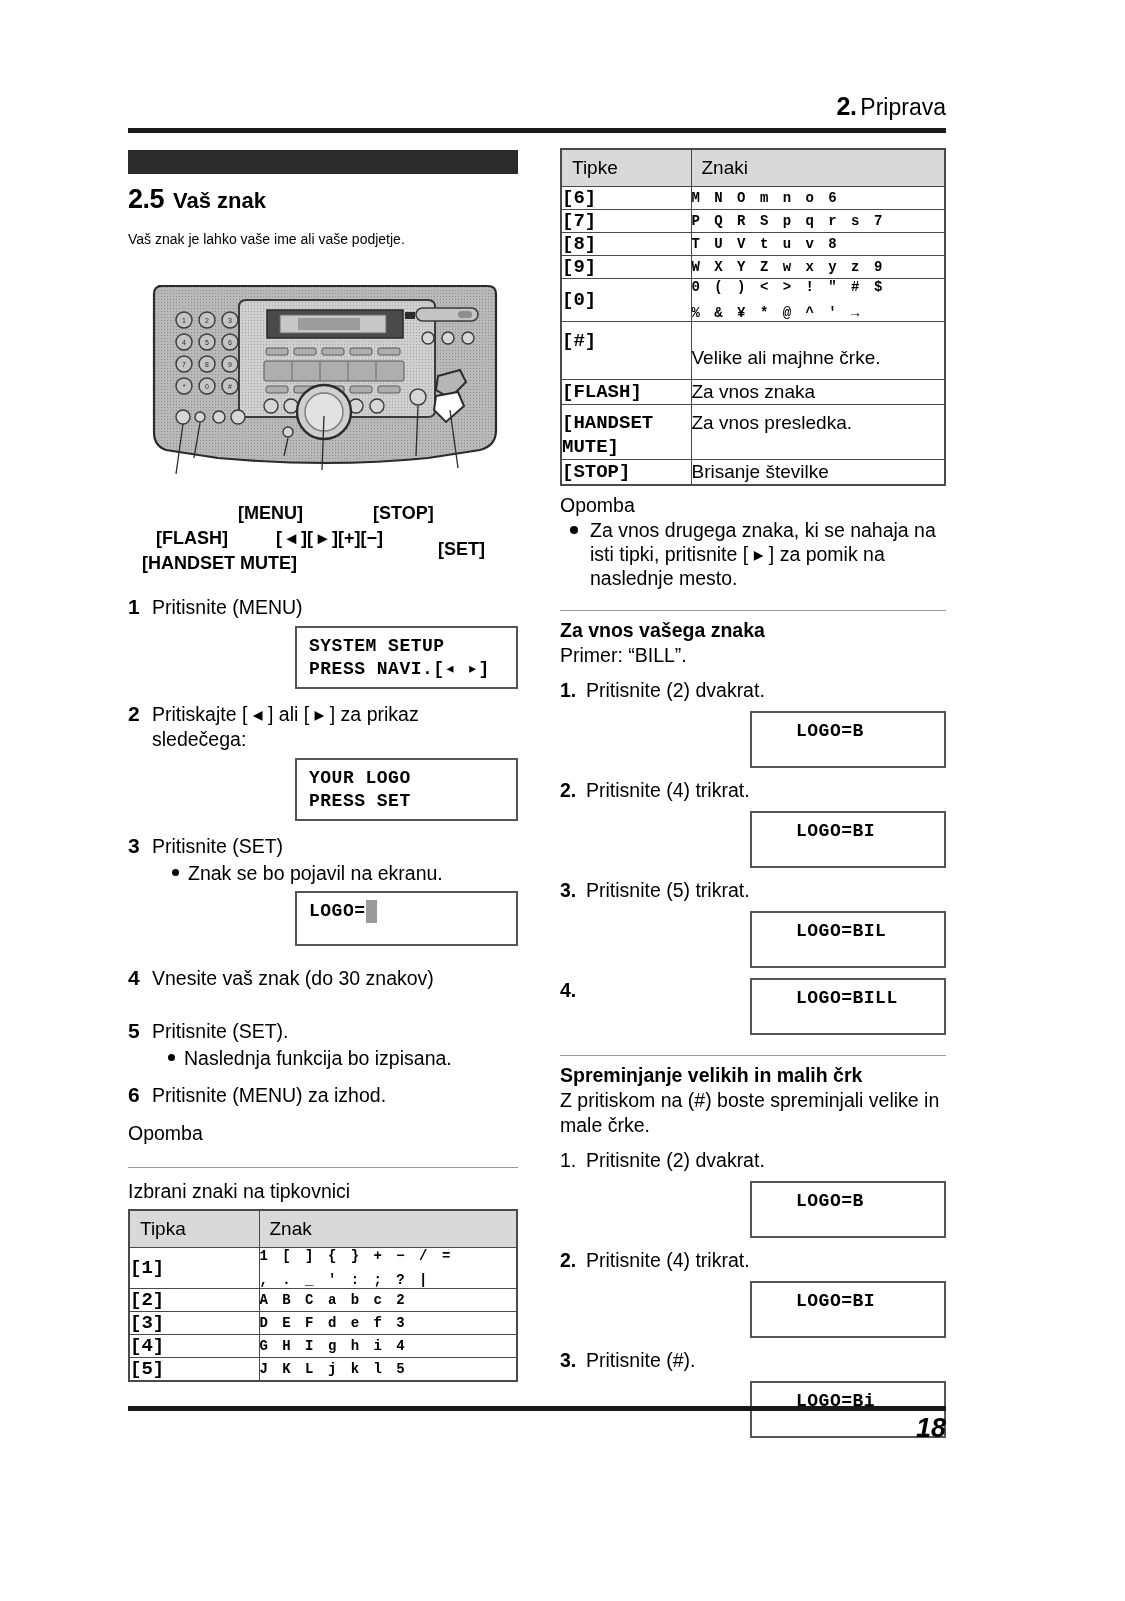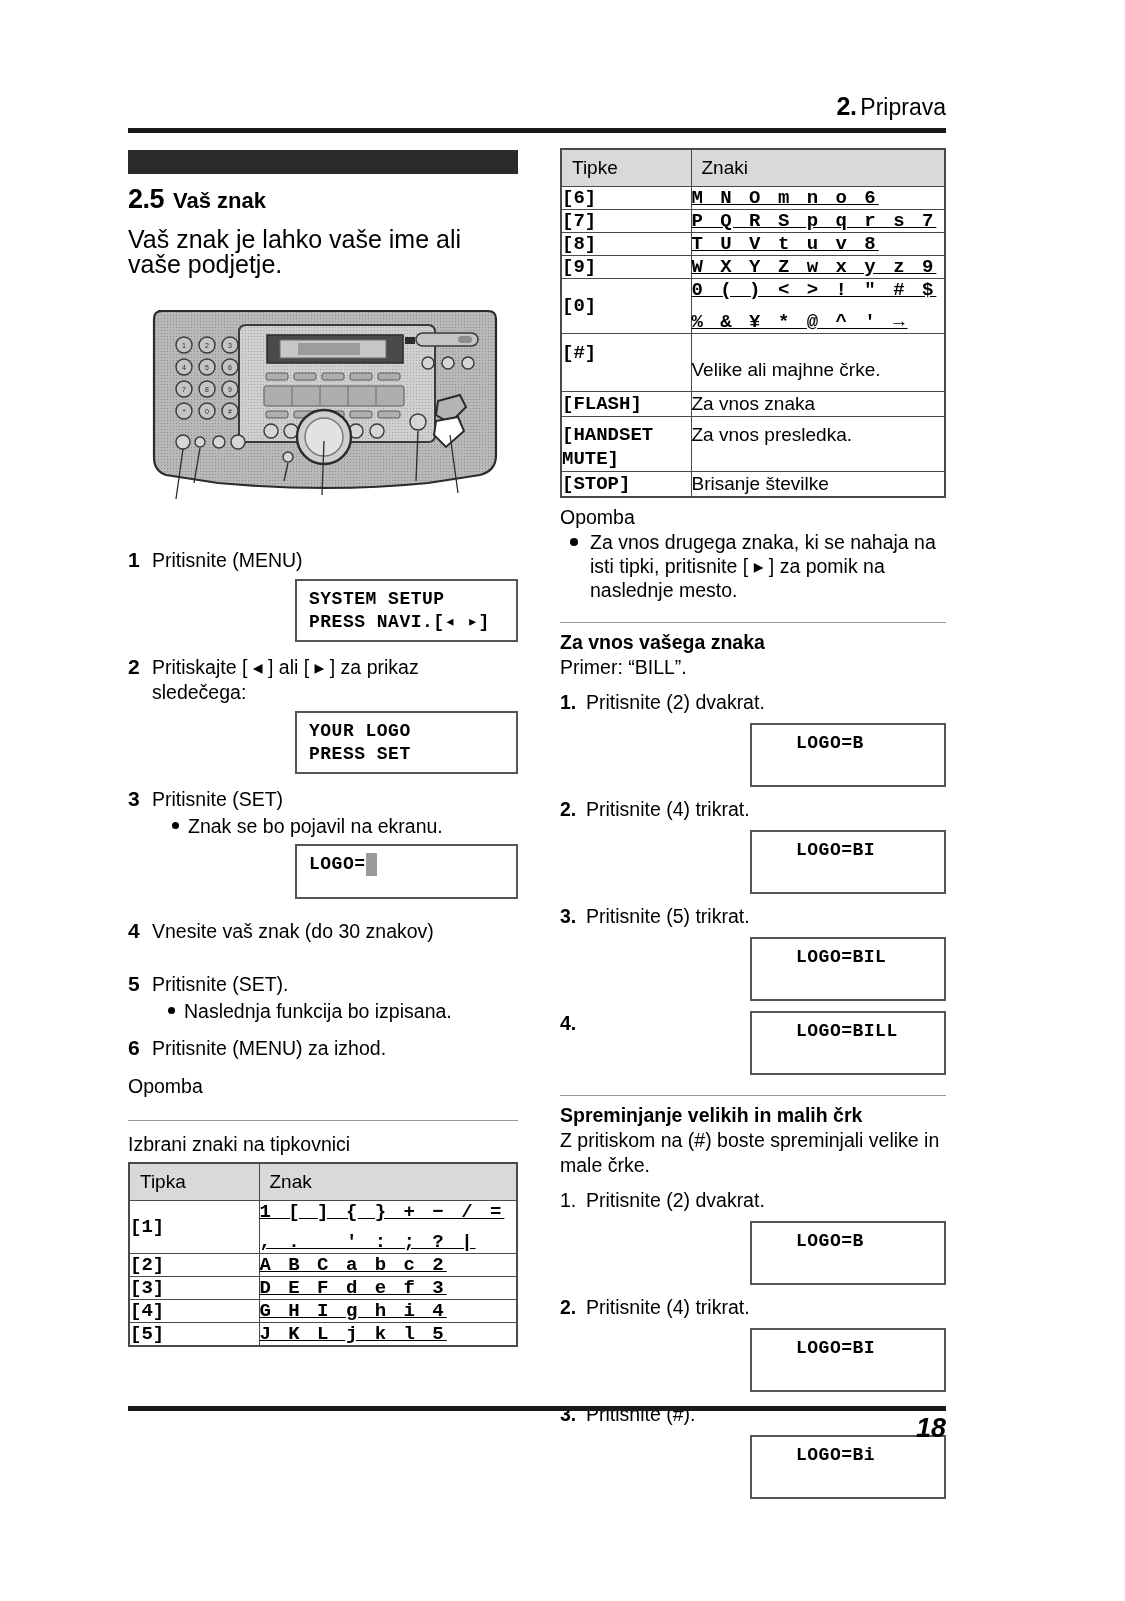--- a/index.html
+++ b/index.html
@@ -45,21 +45,21 @@
   }
   .sec-title{
     font-size:0;margin:0 0 12px 0;
   }
   .sec-title .num{
     font-size:27px;font-weight:bold;letter-spacing:-0.5px;
   }
   .sec-title .ttl{
     font-size:22px;font-weight:bold;margin-left:9px;
   }
-  .intro{font-size:25px;line-height:25px;margin:0 0 8px 0;}
+  .intro{font-size:14px;line-height:25px;margin:0 0 8px 0;}
 
   
   .figure{position:relative;width:390px;height:250px;margin-top:6px;}
   .fig-labels{
     position:relative;width:390px;margin-top:-8px;
     font-size:18px;font-weight:bold;line-height:23px;
   }
   .lab{position:absolute;white-space:nowrap;}
 
   
@@ -77,43 +77,42 @@
     font-family:"Liberation Mono", monospace;
     font-weight:bold;font-size:18px;letter-spacing:0.5px;
     padding:7px 0 7px 12px;line-height:23px;
     box-sizing:border-box;
   }
   .lcd .cur{
     display:inline-block;background:#9a9a9a;color:#fff;
     width:11px;text-align:center;
   }
   .lcd-l{width:223px;height:63px;margin:6px 0 0 167px;}
-  .lcd-r{width:196px;height:64px;margin:8px 0 0 190px;padding-left:44px;}
+  .lcd-r{width:196px;height:57px;margin:8px 0 0 190px;padding-left:44px;}
 
   
   table.keytbl{
     border-collapse:collapse;width:100%;table-layout:fixed;
     border:2px solid #4a4a4a;
   }
   table.keytbl th, table.keytbl td{
     border:1px solid #4a4a4a;padding:0;vertical-align:middle;
   }
   table.keytbl th{
     background:#d9d9d9;font-weight:normal;text-align:left;
     font-size:19px;padding:4px 0 4px 10px;height:28px;
   }
   td.kcell{
     font-family:"Liberation Mono", monospace;font-weight:bold;
     font-size:19px;padding:5px 0 5px 10px;
   }
   td.ccell{
     font-family:"Liberation Mono", monospace;font-weight:bold;
-    font-size:19px;padding:5px 0 5px 14px;letter-spacing:3px;
+    font-size:14px;padding:5px 0 5px 14px;letter-spacing:3px;
     white-space:nowrap;
-    text-decoration:underline;
   }
   td.tcell{
     font-family:"Liberation Sans", sans-serif;font-weight:normal;
     font-size:19px;padding:5px 0 5px 8px;line-height:24px;
   }
   .h-sep{border-top:1px solid #9a9a9a;margin:14px 0 8px 0;}
   .subhead{font-size:19.5px;font-weight:bold;margin:0 0 1px 0;}
   .plain{font-size:19.5px;line-height:25px;margin:0;}
   .numstep{font-size:19.5px;line-height:25px;margin:10px 0 0 0;position:relative;padding-left:26px;}
   .numstep .n{position:absolute;left:0;top:0;font-weight:bold;}
@@ -240,20 +239,28 @@
           <path d="M55 164 L48 214"></path>
           <path d="M72 163 L66 198"></path>
           <path d="M160 178 L156 196"></path>
           <path d="M196 156 L194 210"></path>
           <path d="M290 146 L288 196"></path>
           <path d="M322 150 L330 208"></path>
         </g>
       </svg>
     </div>
 
+    <div class="fig-labels" style="height:80px;">
+      <span class="lab" style="left:110px;top:0;">[MENU]</span>
+      <span class="lab" style="left:245px;top:0;">[STOP]</span>
+      <span class="lab" style="left:28px;top:25px;">[FLASH]</span>
+      <span class="lab" style="left:148px;top:25px;">[ ◂ ][ ▸ ][+][−]</span>
+      <span class="lab" style="left:310px;top:36px;">[SET]</span>
+      <span class="lab" style="left:14px;top:50px;">[HANDSET MUTE]</span>
+    </div>
 
     <p class="step">
       <span class="n">1</span>
       <span>Pritisnite (MENU)</span>
     </p>
     <div class="lcd lcd-l">
       <div>SYSTEM SETUP</div>
       <div>PRESS NAVI.[◂  ▸]</div>
     </div>
 

